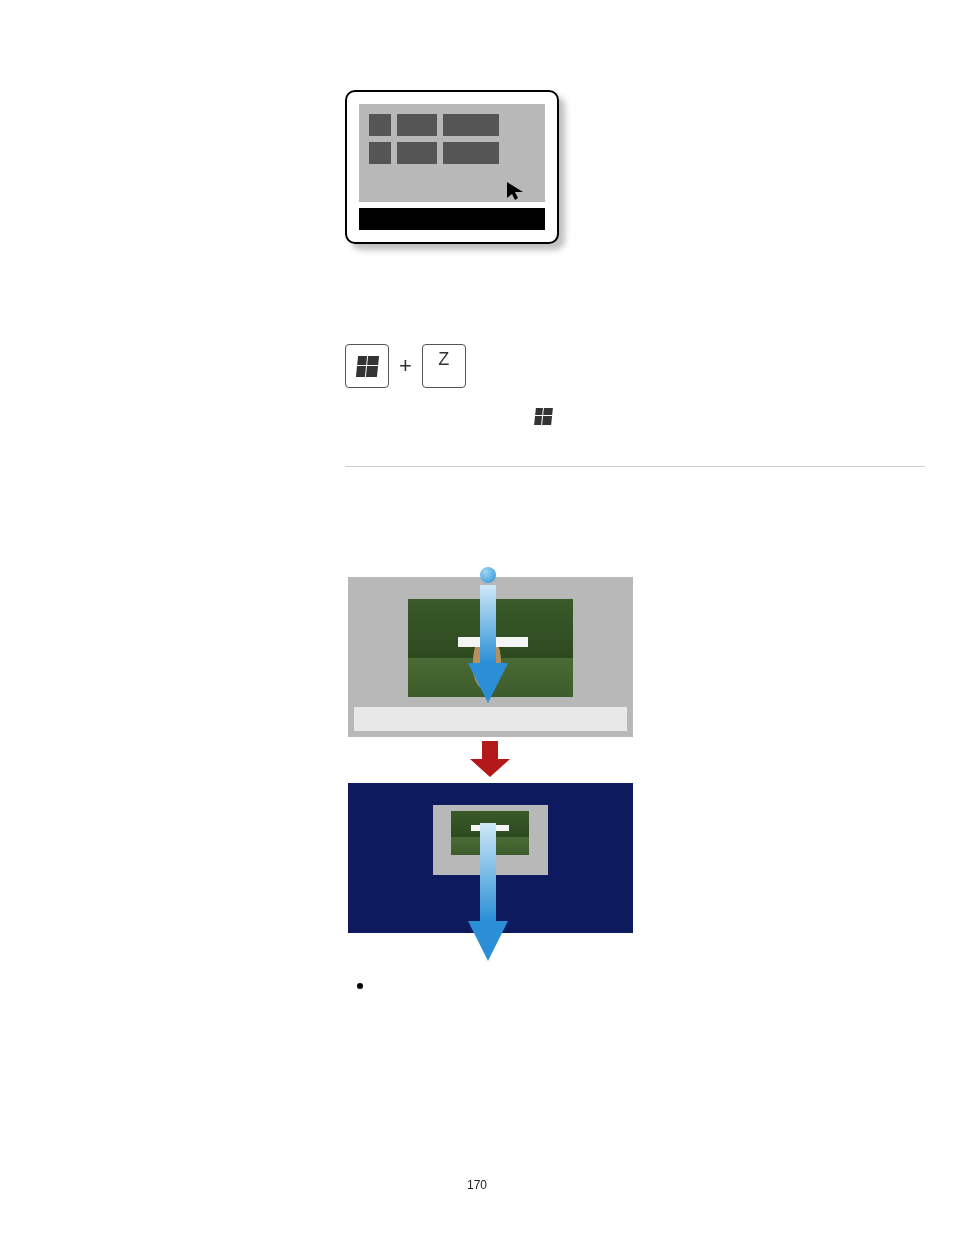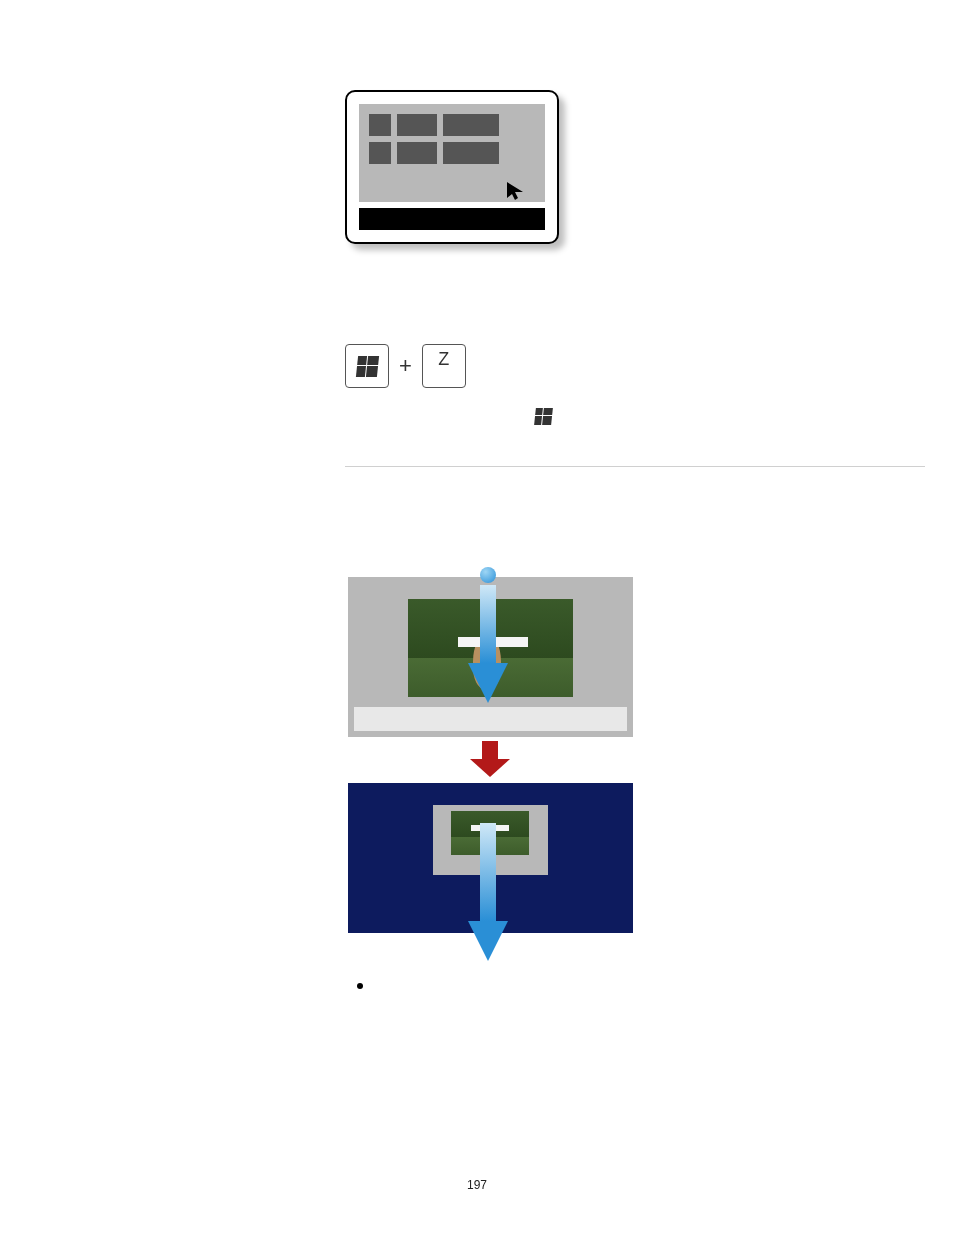--- a/index.html
+++ b/index.html
@@ -304,13 +304,13 @@
 
   </div>
 
   
   <div class="bullet-row">
     <div class="bullet"></div>
   </div>
 
 </div>
 
-<div class="page-number">197</div>
+<div class="page-number">170</div>
 
 </body></html>

